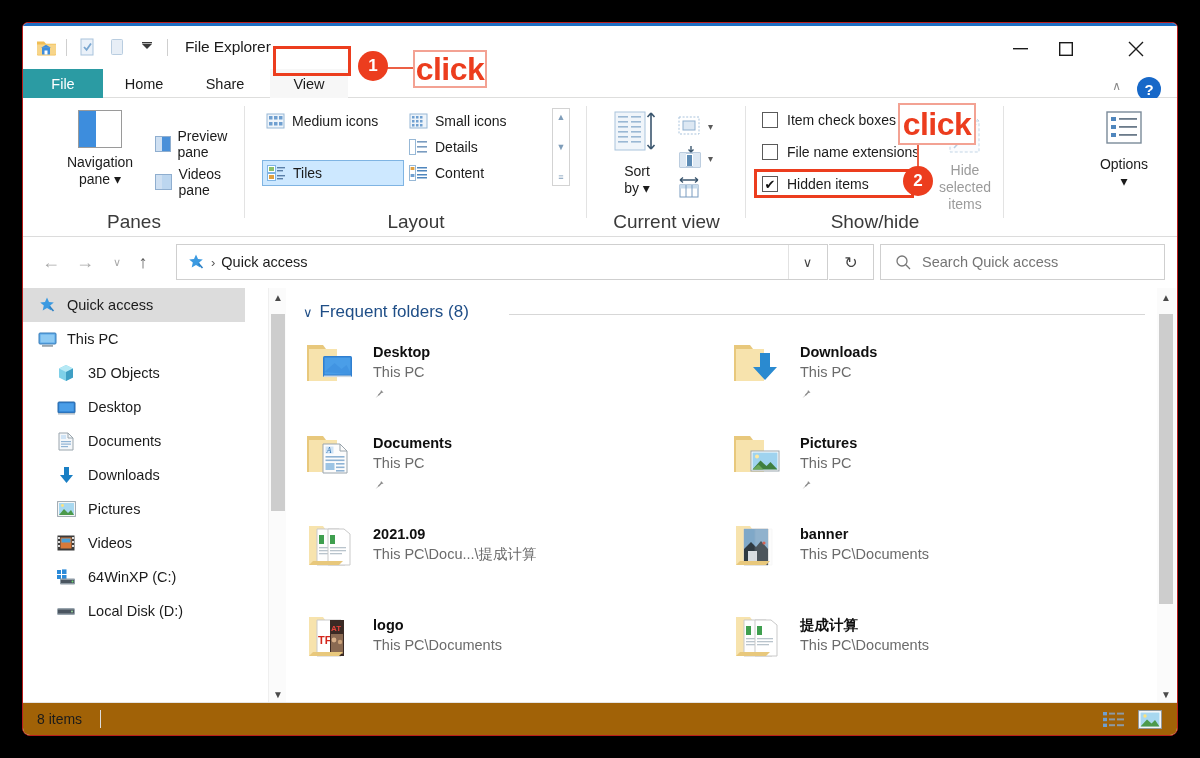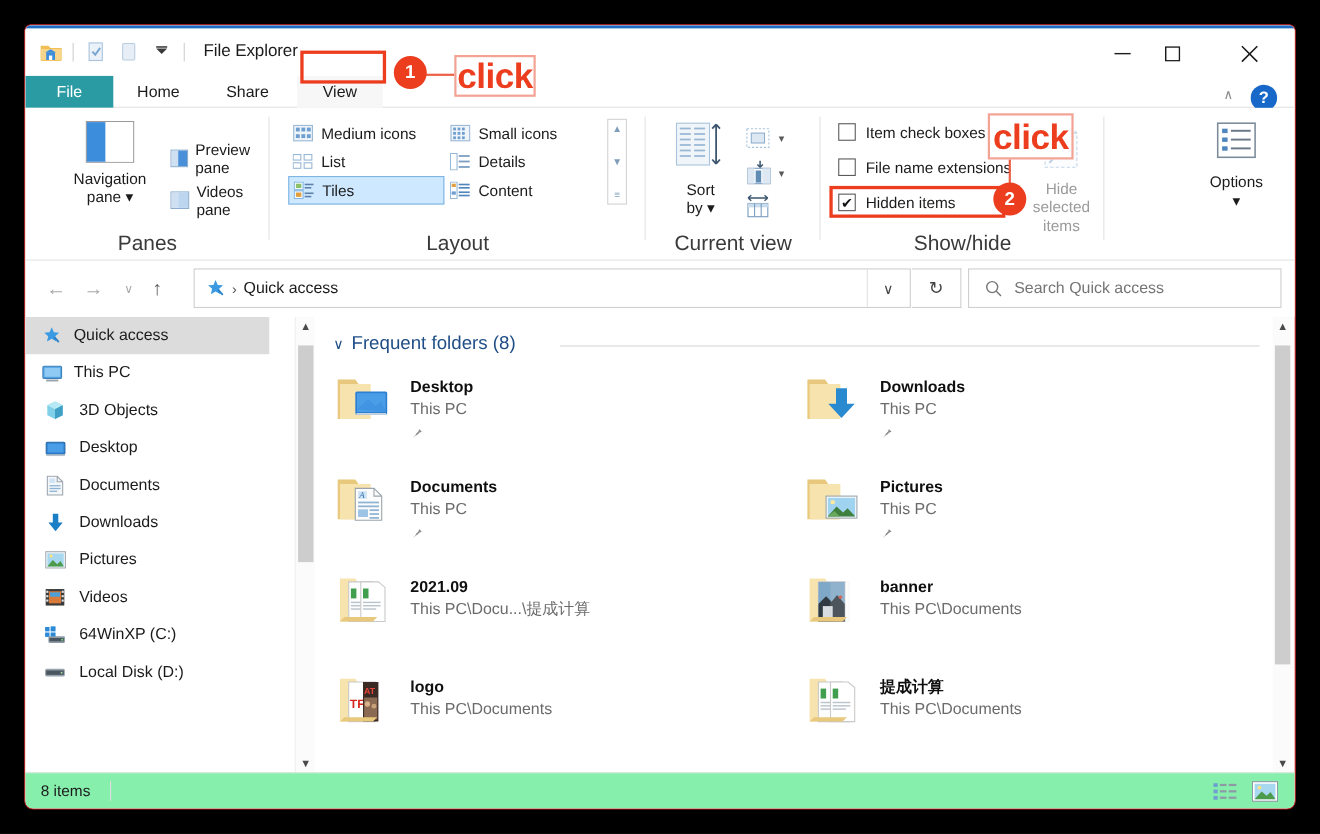--- a/index.html
+++ b/index.html
@@ -230,21 +230,21 @@
 
   #sidebar {
     position: absolute; left: 0; top: 0; width: 222px; height: 100%;
     background: #ffffff; overflow: hidden;
   }
   .nav-item {
     position: relative; height: 34px; display: flex; align-items: center;
     font-size: 14.5px; color: #1b1b1b; cursor: default; padding-left: 14px; gap: 10px;
   }
   .nav-item.sel { background: #dcdcdc; }
-  .nav-item.lvl1 { padding-left: 17px; gap: 12px; }
+  .nav-item.lvl1 { padding-left: 33px; gap: 12px; }
   .nav-ico { width: 20px; height: 20px; flex: none; display: grid; place-items: center; }
 
   #sb-sidebar {
     position: absolute; left: 245px; top: 0; width: 18px; height: 100%;
     background: #fbfbfb; border-left: 1px solid #efefef;
   }
   .sb-arrow {
     position: absolute; left: 0; width: 18px; height: 18px;
     display: flex; align-items: center; justify-content: center;
     font-size: 10px; color: #4a4a4a;
@@ -277,21 +277,21 @@
   .tile-pin { margin-top: 2px; }
 
   #sb-content {
     position: absolute; right: 1px; top: 0; width: 19px; height: 100%;
     background: #fbfbfb;
   }
 
   
   #statusbar {
     position: absolute; left: 0; bottom: 0; width: 100%; height: 33px;
-    background: #86efac; border-top: 1px solid #e4e4e4;
+    background: #a16207; border-top: 1px solid #e4e4e4;
     display: flex; align-items: center;
   }
   #status-count {
     font-size: 14px; color: #1b1b1b; padding-left: 14px; cursor: default;
   }
   #status-sep { width: 1px; height: 18px; background: #dcdcdc; margin-left: 18px; }
   #view-btns {
     position: absolute; right: 14px; top: 5px; display: flex; gap: 10px; align-items: center;
   }
   .viewbtn { width: 26px; height: 22px; display: grid; place-items: center; cursor: default; }
@@ -424,33 +424,20 @@
                   <rect x="3" y="3" width="3.5" height="3.5"></rect>
                   <rect x="8" y="3" width="3.5" height="3.5"></rect>
                   <rect x="13" y="3" width="3.5" height="3.5"></rect>
                   <rect x="3" y="9" width="3.5" height="3.5"></rect>
                   <rect x="8" y="9" width="3.5" height="3.5"></rect>
                   <rect x="13" y="9" width="3.5" height="3.5"></rect>
                 </g>
               </svg>
           </span>
           <span>Medium icons</span>
-        </div>
-        <div class="lay-item" style="left:0; top:26px;">
-          <span class="lay-ico">
-            <svg width="19" height="16" viewBox="0 0 19 16">
-                <g fill="none" stroke="#97b8d6">
-                  <rect x="0.5" y="1.5" width="7" height="5"></rect>
-                  <rect x="0.5" y="9" width="7" height="5"></rect>
-                  <rect x="10.5" y="1.5" width="7" height="5"></rect>
-                  <rect x="10.5" y="9" width="7" height="5"></rect>
-                </g>
-              </svg>
-          </span>
-          <span>List</span>
         </div>
         <div class="lay-item sel" style="left:0; top:52px;">
           <span class="lay-ico">
             <svg width="19" height="16" viewBox="0 0 19 16">
                 <rect x="0.5" y="0.5" width="8" height="7" fill="#fff" stroke="#7fb4e3"></rect>
                 <rect x="0.5" y="8.5" width="8" height="7" fill="#fff" stroke="#7fb4e3"></rect>
                 <rect x="2" y="2" width="5" height="4" fill="#8cc06a"></rect>
                 <rect x="2" y="10" width="5" height="4" fill="#e0a040"></rect>
                 <g fill="#5a7fa8">
                   <rect x="10" y="2" width="8" height="1.4"></rect>

